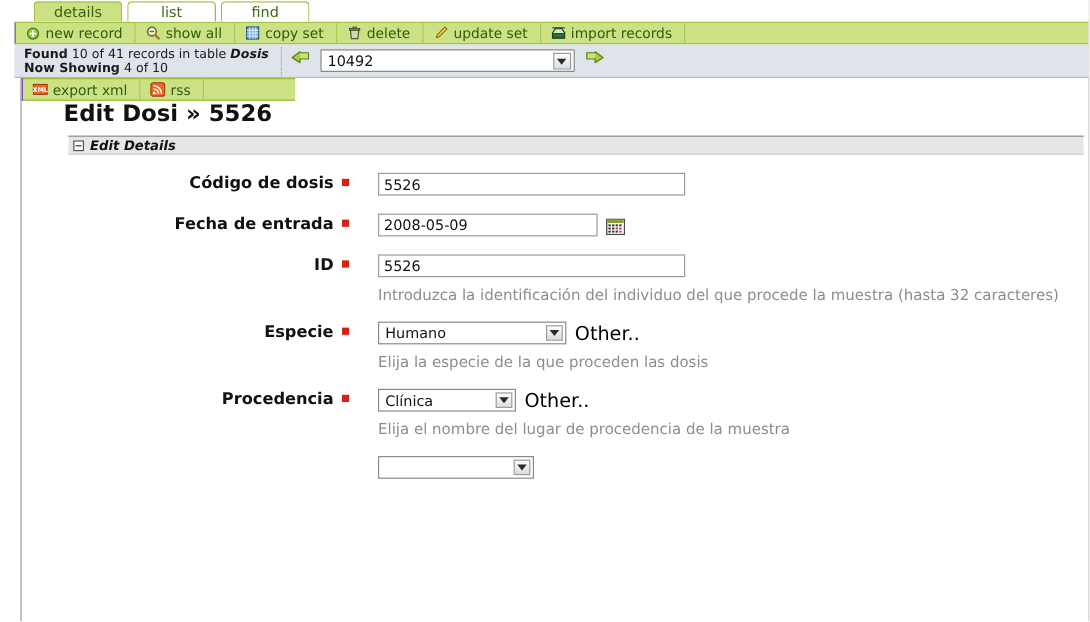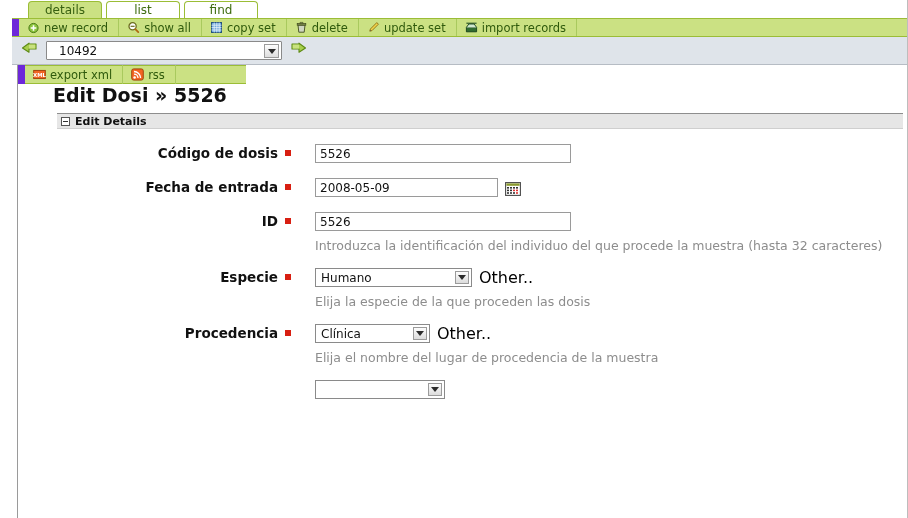--- a/index.html
+++ b/index.html
@@ -82,21 +82,21 @@
   .abtn {
     height: 19px;
     display: flex;
     align-items: center;
     gap: 4px;
     padding: 0 10px 0 8px;
     border-right: 1px solid #a9c95e;
     cursor: pointer;
     white-space: nowrap;
   }
-  .abtn:first-child { border-left: 7px solid #6d28d9; }
+  .abtn:first-child { border-left: 1px solid #6d28d9; }
   .abtn .ic { width: 13px; height: 13px; display: inline-block; flex: 0 0 13px; }
   .abtn-fill { flex: 1 1 auto; height: 19px; }
 
   
   .foundbar {
     height: 28px;
     background: #dfe4ea;
     border-bottom: 1px solid #b6bcc4;
     display: flex;
     align-items: center;
@@ -108,30 +108,30 @@
     color: #1a1a1a;
     line-height: 12px;
     border-right: 1px dotted #9aa0a8;
     padding-right: 10px;
     white-space: nowrap;
   }
   .foundtxt b { font-weight: bold; }
   .foundtxt i { font-style: italic; font-weight: bold; }
   .navarrow { cursor: pointer; width: 20px; height: 17px; }
   .recselect {
-    width: 236px;
+    width: 212px;
     height: 19px;
     background: #ffffff;
     border: 1px solid #8a8a8a;
     border-radius: 1px;
     display: flex;
     align-items: center;
     font-size: 12px;
     color: #111;
-    padding-left: 12px;
+    padding-left: 5px;
     position: relative;
     cursor: pointer;
   }
   .recselect .arrowbox {
     position: absolute;
     right: 2px; top: 2px;
     width: 15px; height: 14px;
     background: linear-gradient(#fdfdfd, #dedede);
     border: 1px solid #9b9b9b;
     display: flex; align-items: center; justify-content: center;
@@ -182,21 +182,21 @@
   }
   .sectionbar {
     margin: 7px 0 0 24px;
     width: 846px;
     height: 16px;
     background: #e6e6e6;
     border-top: 1px solid #8e8e8e;
     border-bottom: 1px solid #cfcfcf;
     display: flex; align-items: center;
     font-size: 11px; font-weight: bold; color: #111;
-    padding-left: 4px; gap: 5px;
+    padding-left: 4px; gap: 5px; font-style: italic;
   }
   .collapse-box {
     width: 9px; height: 9px; border: 1px solid #555;
     background: #fff; position: relative; cursor: pointer;
     flex: 0 0 9px;
   }
   .collapse-box::before {
     content: ""; position: absolute; left: 1px; right: 1px; top: 3px;
     border-top: 1px solid #333;
   }
@@ -354,20 +354,36 @@
             <path d="M1.4 2.2h10.2" stroke="#14401a" stroke-width="1"></path>
           </svg>
         </span>
         <span>import records</span>
       </div>
 
       <div class="abtn-fill"></div>
     </div>
 
     <div class="foundbar">
+      <div class="foundtxt">
+        <div>
+          <b>Found</b>
+          <span>10</span>
+          <span>of</span>
+          <span>41</span>
+          <span>records in table</span>
+          <i>Dosis</i>
+        </div>
+        <div>
+          <b>Now Showing</b>
+          <span>4</span>
+          <span>of</span>
+          <span>10</span>
+        </div>
+      </div>
 
       <span class="navarrow">
         <svg width="20" height="17" viewBox="0 0 20 17">
           <path d="M9 2h7v5H9v3.2L2.5 6 9 1.2z" fill="#a8cf4c" stroke="#5d8a14" stroke-width="1.1" stroke-linejoin="round"></path>
           <path d="M9 2.6h6.3v4H9z" fill="#c9e27f"></path>
         </svg>
       </span>
 
       <div class="recselect">
         <span>10492</span>

